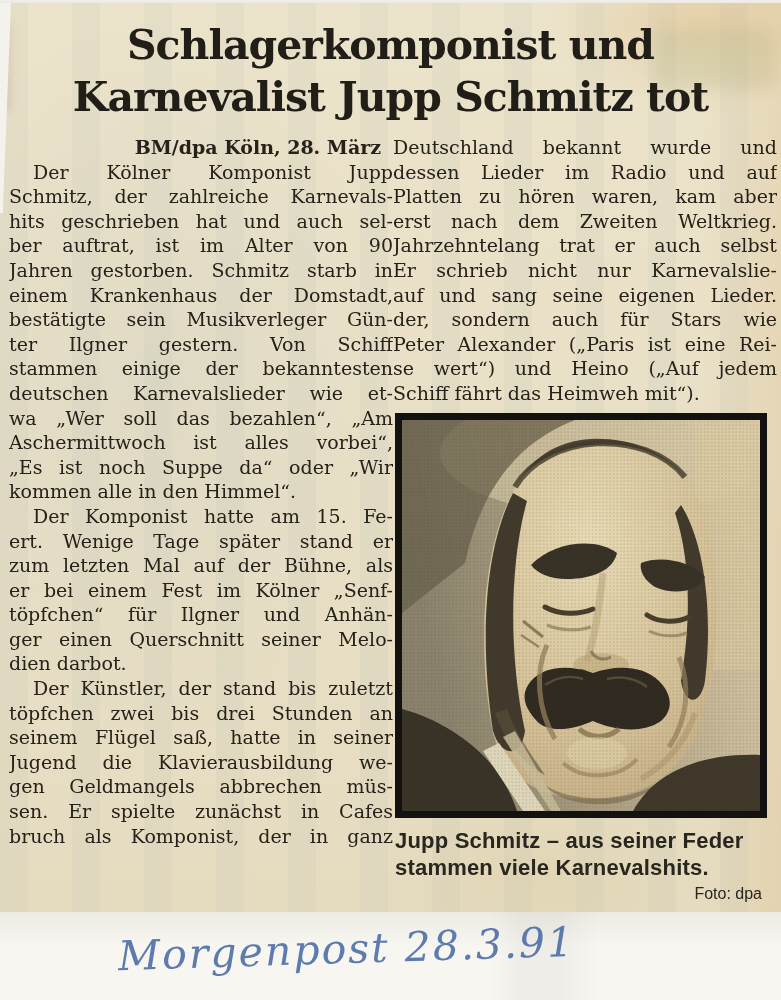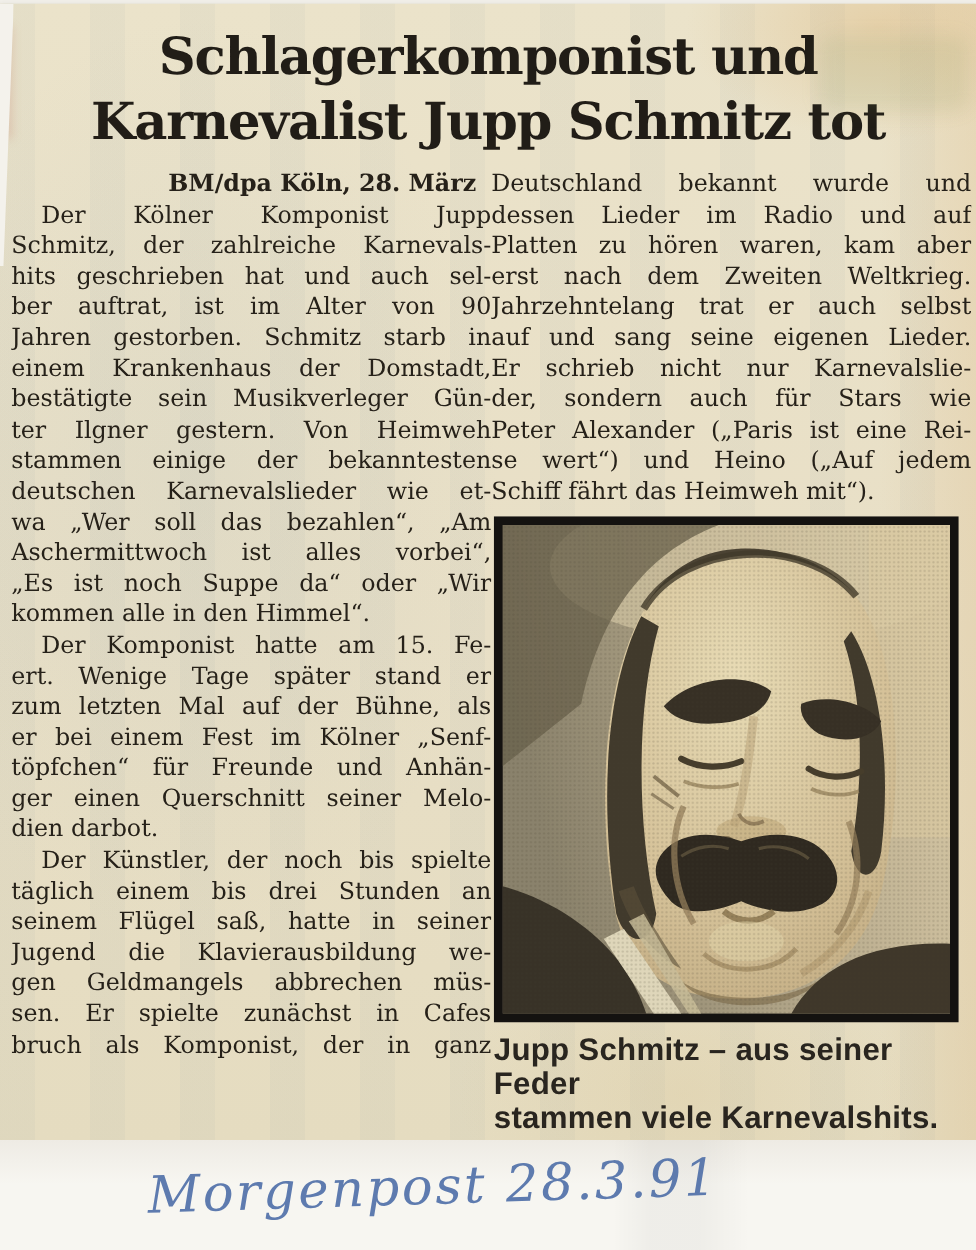--- a/index.html
+++ b/index.html
@@ -41,21 +41,21 @@
   .col{width:50%;font-size:19px;line-height:24.6px;}
   .dateline{font-weight:bold;text-align:right;padding-right:12px;}
   .tline{text-align:justify;text-align-last:justify;overflow:hidden;white-space:nowrap;}
   .tline.first{text-indent:24px;}
   .tline.lastline{text-align-last:left;}
   
   .photo-fig{margin:7px 0 0 2px;width:372px;}
   .photo-fig svg{display:block;}
   .caption{
     font-family:"Liberation Sans", sans-serif;font-weight:bold;
-    font-size:25px;line-height:27px;color:#29251f;margin-top:9px;letter-spacing:0.2px;
+    font-size:22px;line-height:27px;color:#29251f;margin-top:9px;letter-spacing:0.2px;
   }
   .credit{
     font-family:"Liberation Sans", sans-serif;font-weight:normal;
     font-size:16px;color:#29251f;text-align:right;padding-right:5px;margin-top:1px;
   }
   
   .backing{
     position:absolute;left:0;top:912px;width:781px;height:88px;
     background:
       linear-gradient(90deg, transparent 490px, rgba(0,0,0,0.035) 520px, rgba(0,0,0,0.035) 560px, transparent 600px),
@@ -87,59 +87,59 @@
       <div class="dateline">BM/dpa Köln, 28. März</div>
       <div id="col-left-text">
           <div>
             <div class="tline first">Der Kölner Komponist Jupp</div>
             <div class="tline">Schmitz, der zahlreiche Karnevals-</div>
             <div class="tline">hits geschrieben hat und auch sel-</div>
             <div class="tline">ber auftrat, ist im Alter von 90</div>
             <div class="tline">Jahren gestorben. Schmitz starb in</div>
             <div class="tline">einem Krankenhaus der Domstadt,</div>
             <div class="tline">bestätigte sein Musikverleger Gün-</div>
-            <div class="tline">ter Ilgner gestern. Von Heimweh</div>
+            <div class="tline">ter Ilgner gestern. Von Schiff</div>
             <div class="tline">stammen einige der bekanntesten</div>
             <div class="tline">deutschen Karnevalslieder wie et-</div>
             <div class="tline">wa „Wer soll das bezahlen“, „Am</div>
             <div class="tline">Aschermittwoch ist alles vorbei“,</div>
             <div class="tline">„Es ist noch Suppe da“ oder „Wir</div>
             <div class="tline lastline">kommen alle in den Himmel“.</div>
           </div>
           <div>
             <div class="tline first">Der Komponist hatte am 15. Fe-</div>
             <div class="tline">ert. Wenige Tage später stand er</div>
             <div class="tline">zum letzten Mal auf der Bühne, als</div>
             <div class="tline">er bei einem Fest im Kölner „Senf-</div>
-            <div class="tline">töpfchen“ für Freunde und Anhän-</div>
+            <div class="tline">töpfchen“ für Ilgner und Anhän-</div>
             <div class="tline">ger einen Querschnitt seiner Melo-</div>
             <div class="tline lastline">dien darbot.</div>
           </div>
           <div>
-            <div class="tline first">Der Künstler, der noch bis spielte</div>
-            <div class="tline">täglich einem bis drei Stunden an</div>
+            <div class="tline first">Der Künstler, der stand bis zuletzt</div>
+            <div class="tline">töpfchen zwei bis drei Stunden an</div>
             <div class="tline">seinem Flügel saß, hatte in seiner</div>
             <div class="tline">Jugend die Klavierausbildung we-</div>
             <div class="tline">gen Geldmangels abbrechen müs-</div>
             <div class="tline">sen. Er spielte zunächst in Cafes</div>
             <div class="tline">bruch als Komponist, der in ganz</div>
           </div>
         </div>
     </div>
 
     <div class="col">
       <div id="col-right-text">
           <div>
             <div class="tline">Deutschland bekannt wurde und</div>
             <div class="tline">dessen Lieder im Radio und auf</div>
             <div class="tline">Platten zu hören waren, kam aber</div>
             <div class="tline">erst nach dem Zweiten Weltkrieg.</div>
             <div class="tline">Jahrzehntelang trat er auch selbst</div>
+            <div class="tline">Er schrieb nicht nur Karnevalslie-</div>
             <div class="tline">auf und sang seine eigenen Lieder.</div>
-            <div class="tline">Er schrieb nicht nur Karnevalslie-</div>
             <div class="tline">der, sondern auch für Stars wie</div>
             <div class="tline">Peter Alexander („Paris ist eine Rei-</div>
             <div class="tline">se wert“) und Heino („Auf jedem</div>
             <div class="tline lastline">Schiff fährt das Heimweh mit“).</div>
           </div>
         </div>
 
       <figure class="photo-fig" style="margin:7px 0 0 2px;">
         <svg width="372" height="405" viewBox="0 0 372 405" role="img">
           <defs>

